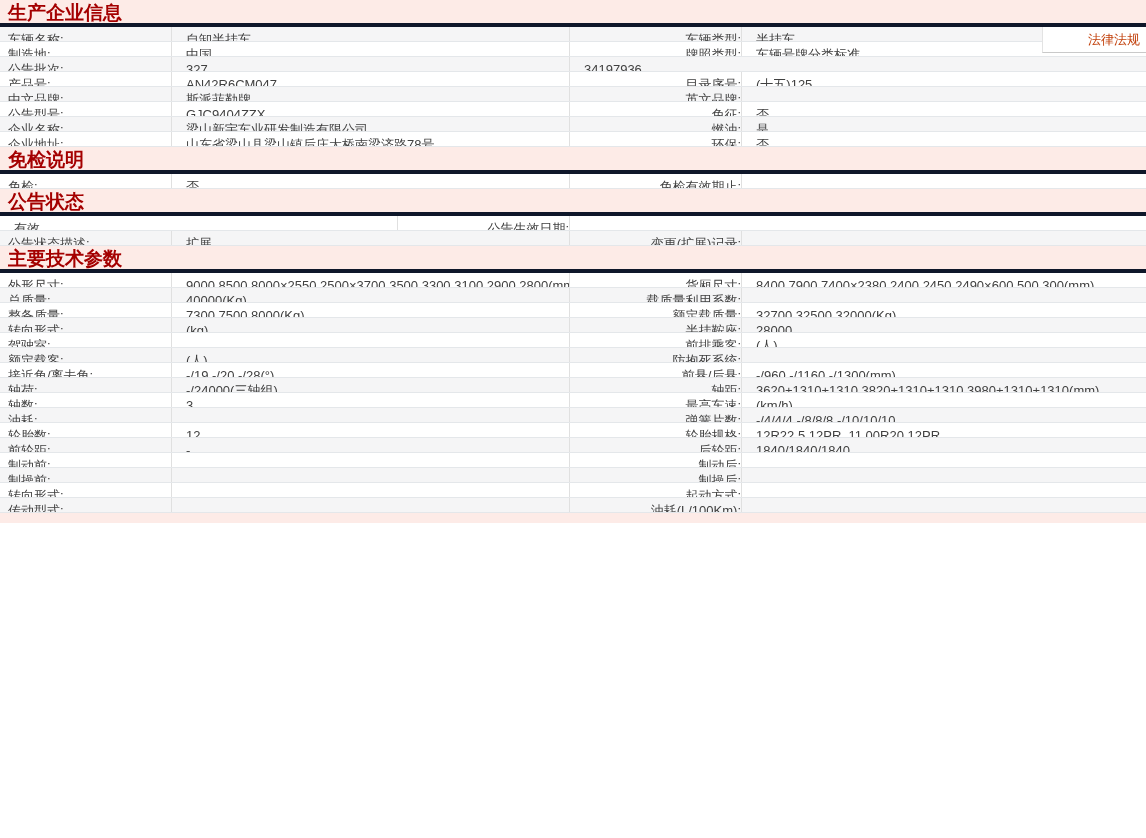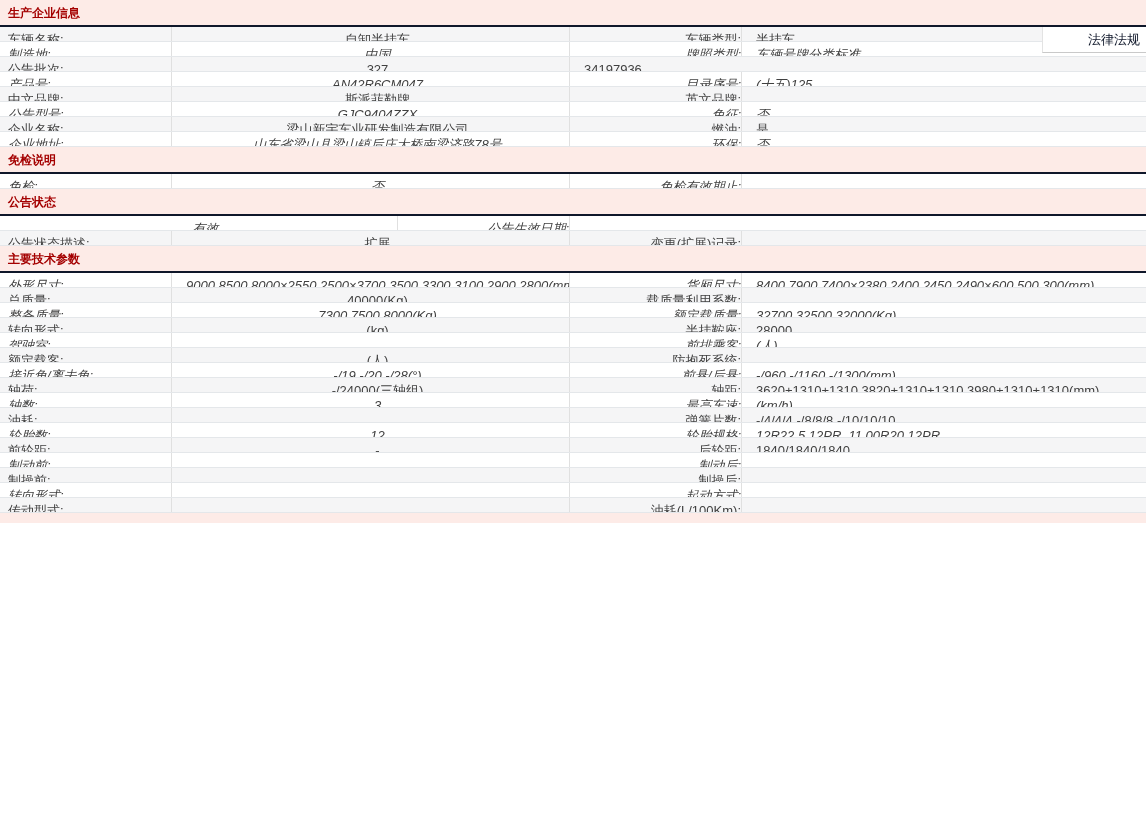--- a/index.html
+++ b/index.html
@@ -11,56 +11,56 @@
     font-family: "Liberation Sans", "DejaVu Sans", sans-serif;
     font-size: 13px;
     color: #404040;
   }
   #table-root { width: 1146px; }
   .sec-header {
     height: 27px;
     line-height: 26px;
     box-sizing: border-box;
     background: #fdebe7;
-    border-bottom: 2px solid #0f172a;
+    border-bottom: 4px solid #0f172a;
     color: #a40000;
     font-weight: bold;
-    font-size: 12px;
+    font-size: 19px;
     padding-left: 8px;
   }
   .row {
     display: flex;
     height: 15px;
     box-sizing: border-box;
     border-bottom: 1px solid #e4e7ea;
   }
   .stripe-gray  { background: #f5f5f6; }
-  .stripe-white { background: #ffffff; font-style: italic; }
+  .stripe-white { background: #ffffff; }
   .cell {
     box-sizing: border-box;
     line-height: 26px;
     white-space: nowrap;
     overflow: hidden;
   }
   .lab { width: 172px; padding-left: 8px; border-right: 1px solid #e0e0e0; }
-  .v1  { width: 398px; padding-left: 14px; border-right: 1px solid #e0e0e0; text-align: center; }
+  .v1  { width: 398px; padding-left: 14px; border-right: 1px solid #e0e0e0; }
   .l2  { border-right: 1px solid #e0e0e0; text-align: right; }
   .v2  { flex: 1; padding-left: 14px; }
   .law-link {
     position: absolute;
     top: 27px; right: 0;
     width: 104px; height: 26px;
     box-sizing: border-box;
     background: #ffffff;
     border-bottom: 1px solid #c9c9c9;
     border-left: 1px solid #e3e3e3;
     line-height: 25px;
     text-align: right;
     padding-right: 6px;
-    color: #0f172a;
+    color: #c2410c;
     text-decoration: none;
     cursor: pointer;
   }
   .next-strip { height: 10px; background: #fdebe7; }
 </style>
 </head>
 <body>
 
 <div class="page">
   <div id="table-root">

